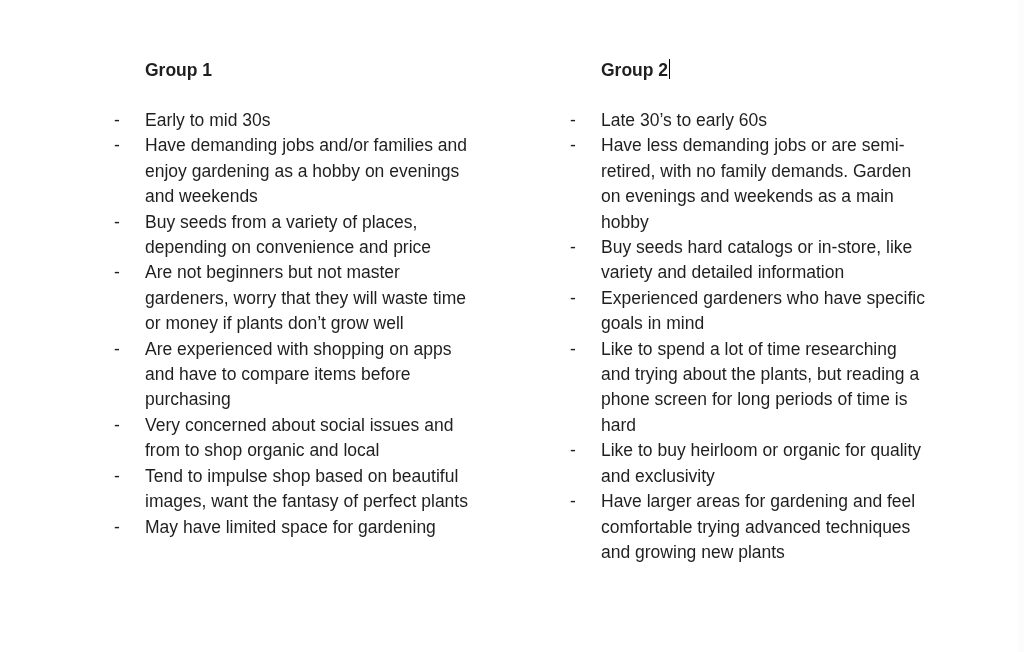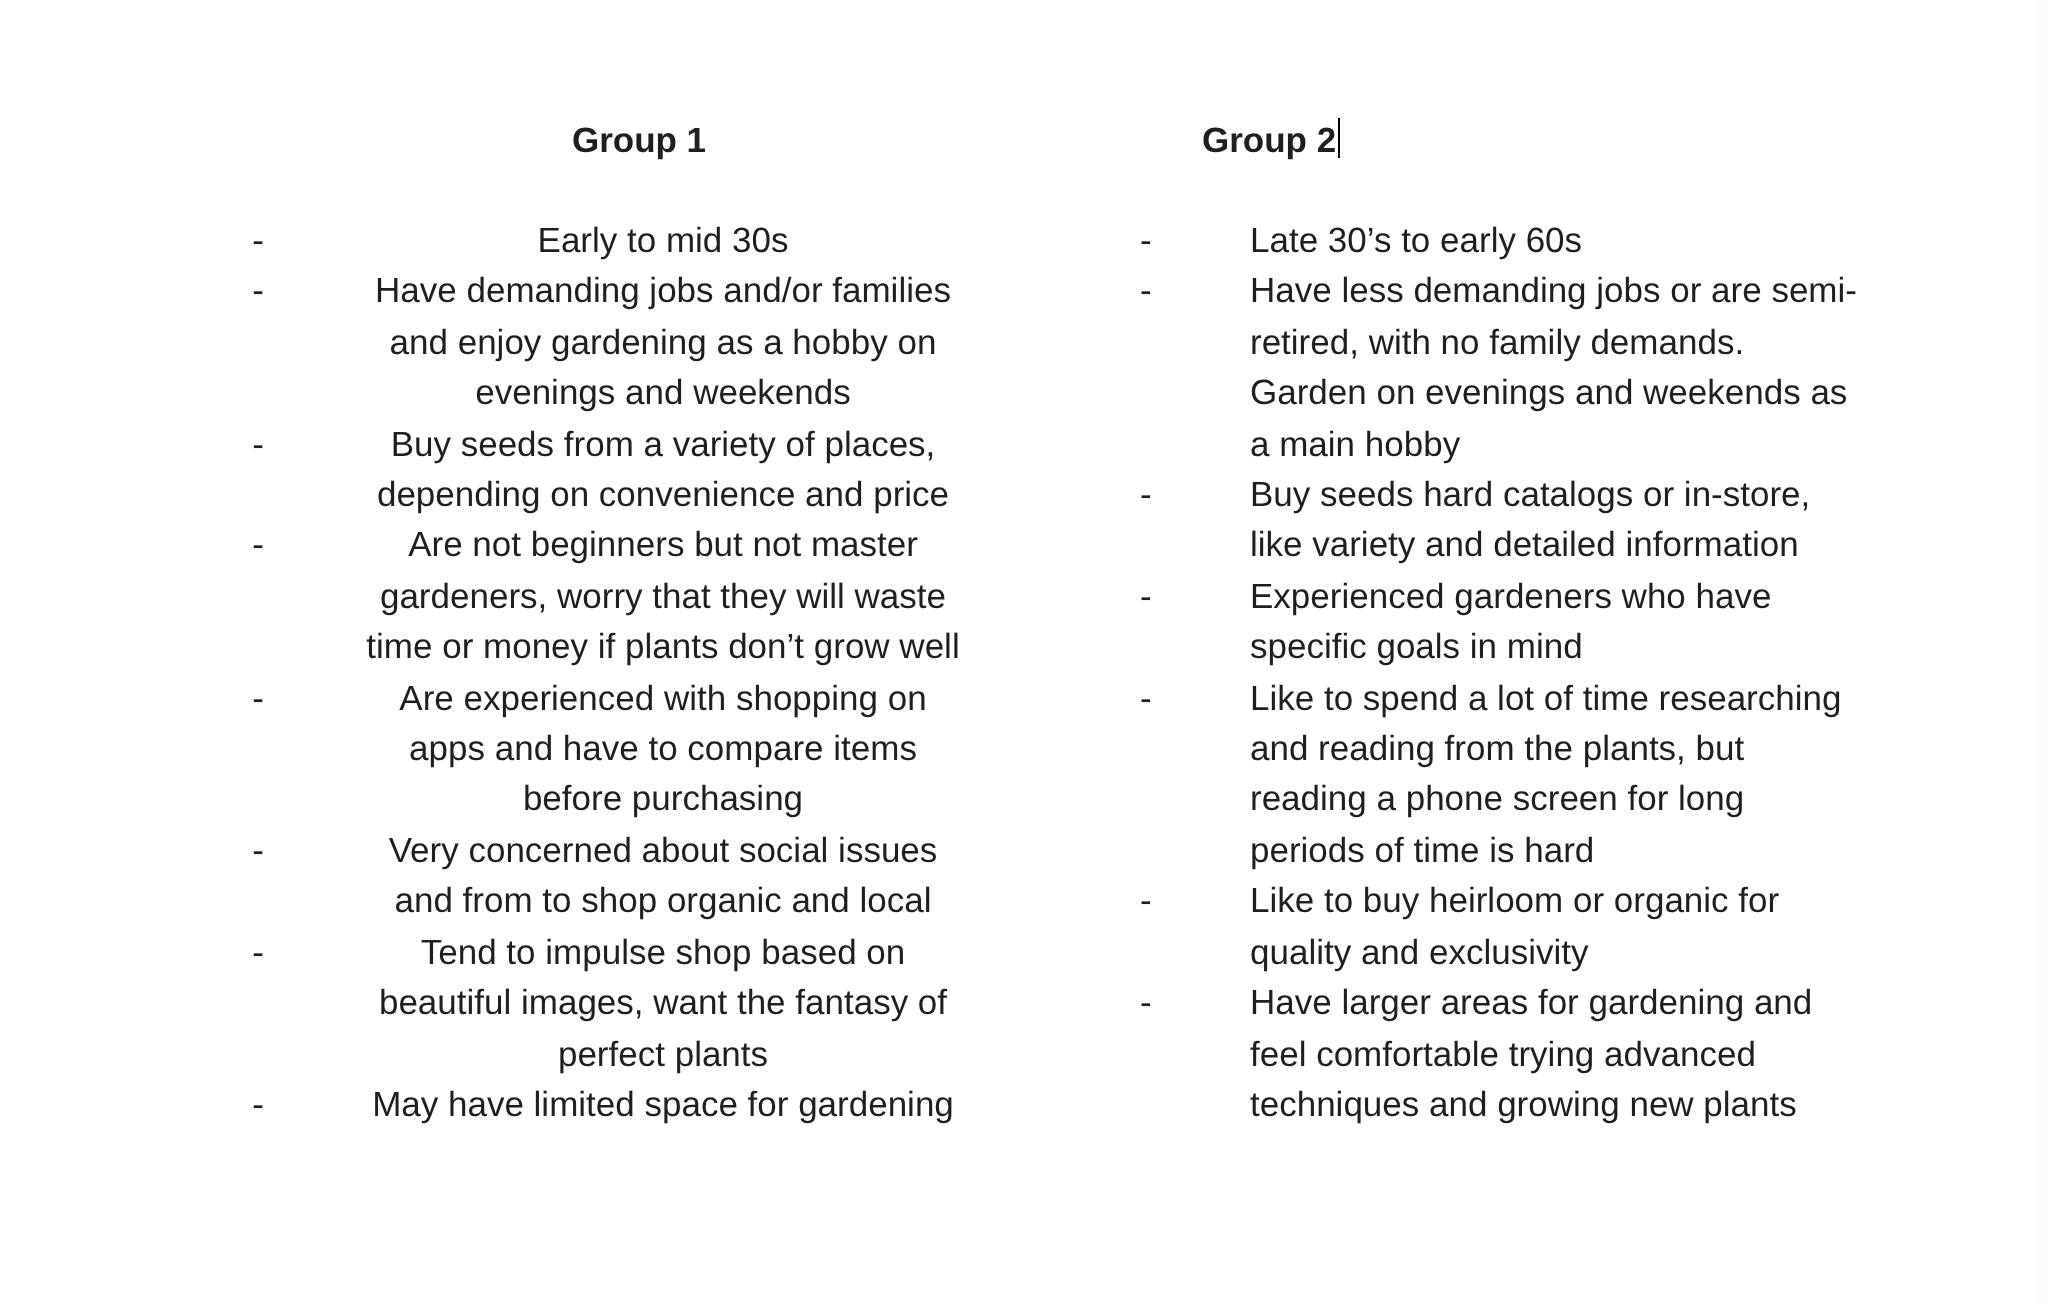--- a/index.html
+++ b/index.html
@@ -12,21 +12,21 @@
       height: 652px;
       position: relative;
       overflow: hidden;
       font-family: "Liberation Sans", sans-serif;
       color: #1f1f1f;
     }
     .column {
       position: absolute;
       top: 59px;
     }
-    .col-1 { left: 124px; width: 360px; text-align: center; }
+    .col-1 { left: 114px; width: 360px; }
     .col-2 { left: 570px; width: 360px; }
     .group-title {
       font-weight: bold;
       font-size: 17.5px;
       line-height: 22px;
       margin: 0 0 0 31px;
       height: 22px;
       position: relative;
       display: inline-block;
     }
@@ -50,21 +50,20 @@
       line-height: 25.4px;
     }
     .dash {
       position: absolute;
       left: 0;
       top: 0;
       width: 10px;
     }
     .bullet-text {
       display: block;
-      margin-left: 24px;
     }
     .faint-edge {
       position: absolute;
       right: 0;
       top: 0;
       width: 6px;
       height: 652px;
       background: #fcfcfc;
     }
   </style>
@@ -127,21 +126,21 @@
     <li class="bullet">
       <span class="dash">-</span>
       <span class="bullet-text">Buy seeds hard catalogs or in-store, like variety and detailed information</span>
     </li>
     <li class="bullet">
       <span class="dash">-</span>
       <span class="bullet-text">Experienced gardeners who have specific goals in mind</span>
     </li>
     <li class="bullet">
       <span class="dash">-</span>
-      <span class="bullet-text">Like to spend a lot of time researching and reading from the plants, but reading a phone screen for long periods of time is hard</span>
+      <span class="bullet-text">Like to spend a lot of time researching and trying about the plants, but reading a phone screen for long periods of time is hard</span>
     </li>
     <li class="bullet">
       <span class="dash">-</span>
       <span class="bullet-text">Like to buy heirloom or organic for quality and exclusivity</span>
     </li>
     <li class="bullet">
       <span class="dash">-</span>
       <span class="bullet-text">Have larger areas for gardening and feel comfortable trying advanced techniques and growing new plants</span>
     </li>
   </ul>

